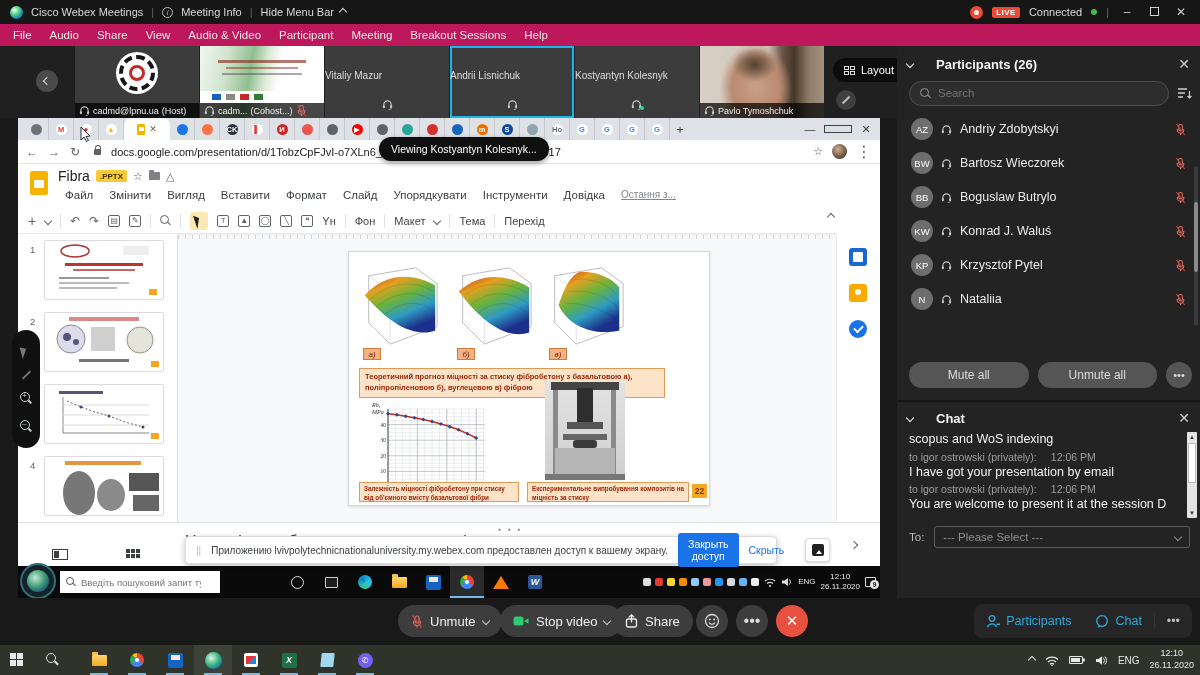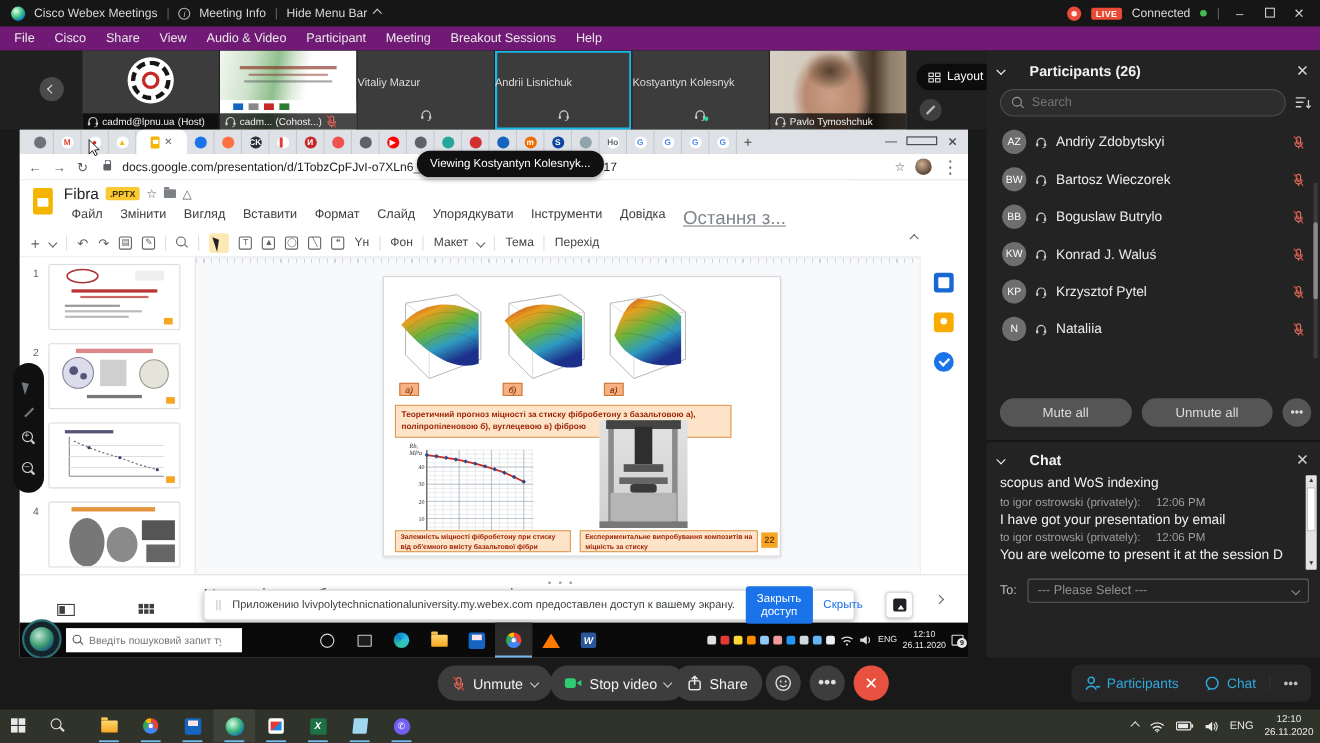--- a/index.html
+++ b/index.html
@@ -14,21 +14,21 @@
 .tsep{color:#666}
 .info-ic{width:11px;height:11px;border:1.2px solid #bbb;border-radius:50%;font-size:8px;display:inline-flex;align-items:center;justify-content:center;color:#bbb;font-style:italic}
 #tb-right{margin-left:auto;display:flex;align-items:center;gap:9px}
 .rec{width:13px;height:13px;border-radius:50%;background:#e94b35;display:inline-flex;align-items:center;justify-content:center}
 .rec i{width:5px;height:5px;border-radius:50%;background:#fff;opacity:.9}
 .live{background:#e94b35;color:#fff;font-size:8px;font-weight:bold;padding:1px 4px;border-radius:2px;letter-spacing:.5px}
 .gdot{width:6px;height:6px;border-radius:50%;background:#45b954;display:inline-block}
 .winbtn{color:#cfcfcf;font-size:12px;width:18px;text-align:center}
 .maxbox{width:9px;height:9px;border:1.2px solid #cfcfcf;display:inline-block}
 
-#menubar{left:0;top:24px;width:1200px;height:22px;background:#701a75;color:#e8e8e8;font-size:11.5px;display:flex;align-items:center;padding:0 4px}
+#menubar{left:0;top:24px;width:1200px;height:22px;background:#be185d;color:#e8e8e8;font-size:11.5px;display:flex;align-items:center;padding:0 4px}
 .mitem{padding:0 9px;cursor:default}
 
 #strip{left:0;top:46px;width:1200px;height:72px;background:#202020}
 #navprev{left:36px;top:24px;width:22px;height:22px;border-radius:50%;background:#4a4a4a;color:#ddd;display:flex;align-items:center;justify-content:center}
 #thumbs{left:75px;top:0;width:750px;height:72px;display:flex;gap:1px}
 .thumb{width:124px;height:72px;background:#3c3c3c;position:relative;overflow:hidden}
 .thumb.active{box-shadow:inset 0 0 0 2px #18b7ea}
 .tlabel{position:absolute;left:0;right:0;bottom:0;height:15px;background:rgba(0,0,0,.72);color:#f0f0f0;font-size:9px;display:flex;align-items:center;gap:3px;padding:0 4px;white-space:nowrap}
 .tname-c{position:absolute;left:0;right:0;top:24px;text-align:left;color:#ddd;font-size:10px}
 .ths-c{position:absolute;left:0;right:0;bottom:8px;display:flex;justify-content:center}
@@ -77,21 +77,21 @@
 #gheader{left:0;top:46px;width:756px;height:44px;background:#fff}
 .glogo{position:absolute;left:12px;top:7px;width:18px;height:24px;background:#f4b400;border-radius:2px}
 .glogo:after{content:"";position:absolute;left:4px;top:9px;width:10px;height:8px;background:#fff;border-radius:1px}
 #gtitle{position:absolute;left:40px;top:4px;font-size:14px;color:#202124;display:flex;align-items:center;gap:6px}
 .pptx{background:#fbc934;color:#3d2f00;font-size:8px;font-weight:bold;padding:1.5px 4px;border-radius:2px}
 .gstar{color:#5f6368;font-size:11px}
 .gfold{width:11px;height:8px;background:#5f6368;border-radius:1px;position:relative;opacity:.8}
 .gfold:before{content:"";position:absolute;left:0;top:-2px;width:5px;height:2px;background:#5f6368;border-radius:1px 1px 0 0}
 #gmenus{position:absolute;left:40px;top:25px;display:flex;gap:2px;font-size:11.5px;color:#3c4043}
 #gmenus span{padding:0 7px}
-#lastedit{color:#80868b;text-decoration:underline;font-size:17px}
+#lastedit{color:#80868b;text-decoration:underline;font-size:10px}
 #ghright{position:absolute;right:10px;top:7px;display:flex;align-items:center;gap:12px}
 .cmticon{width:15px;height:12px;border:1.4px solid #5f6368;border-radius:2px;position:relative}
 .cmticon:after{content:"";position:absolute;left:2px;bottom:-4px;border:3px solid transparent;border-top-color:#5f6368}
 #viewbtn{height:26px;border:1px solid #dadce0;border-radius:4px;display:flex;align-items:center;gap:7px;padding:0 9px;font-size:12px;color:#3c4043}
 .viewic{width:12px;height:12px;background:#3c4043;border-radius:2px;position:relative}
 .viewic:after{content:"";position:absolute;left:4.5px;top:3px;border:3px solid transparent;border-left:4px solid #fff}
 #sharebtn{height:27px;background:#f9ab00;border-radius:4px;display:flex;align-items:center;gap:6px;padding:0 11px;font-size:11.5px;font-weight:bold;color:#4a3000}
 .locky{width:8px;height:6px;background:#4a3000;border-radius:1px;position:relative}
 .locky:before{content:"";position:absolute;top:-4px;left:1.5px;width:5px;height:4px;border:1.3px solid #4a3000;border-bottom:none;border-radius:3px 3px 0 0}
 .gavatar{width:25px;height:25px;border-radius:50%;background:radial-gradient(circle at 42% 35%,#ecd3bb 30%,#9c7a5e 75%,#5c4433)}
@@ -272,21 +272,21 @@
       <span class="gdot"></span>
       <span class="tsep">|</span>
       <span class="winbtn">–</span>
       <span class="winbtn"><span class="maxbox"></span></span>
       <span class="winbtn">✕</span>
     </div>
   </div>
 
   <div id="menubar" class="abs">
       <span class="mitem">File</span>
-      <span class="mitem">Cisco</span>
+      <span class="mitem">Audio</span>
       <span class="mitem">Share</span>
       <span class="mitem">View</span>
       <span class="mitem">Audio &amp; Video</span>
       <span class="mitem">Participant</span>
       <span class="mitem">Meeting</span>
       <span class="mitem">Breakout Sessions</span>
       <span class="mitem">Help</span>
     </div>
 
   <div id="strip" class="abs">

